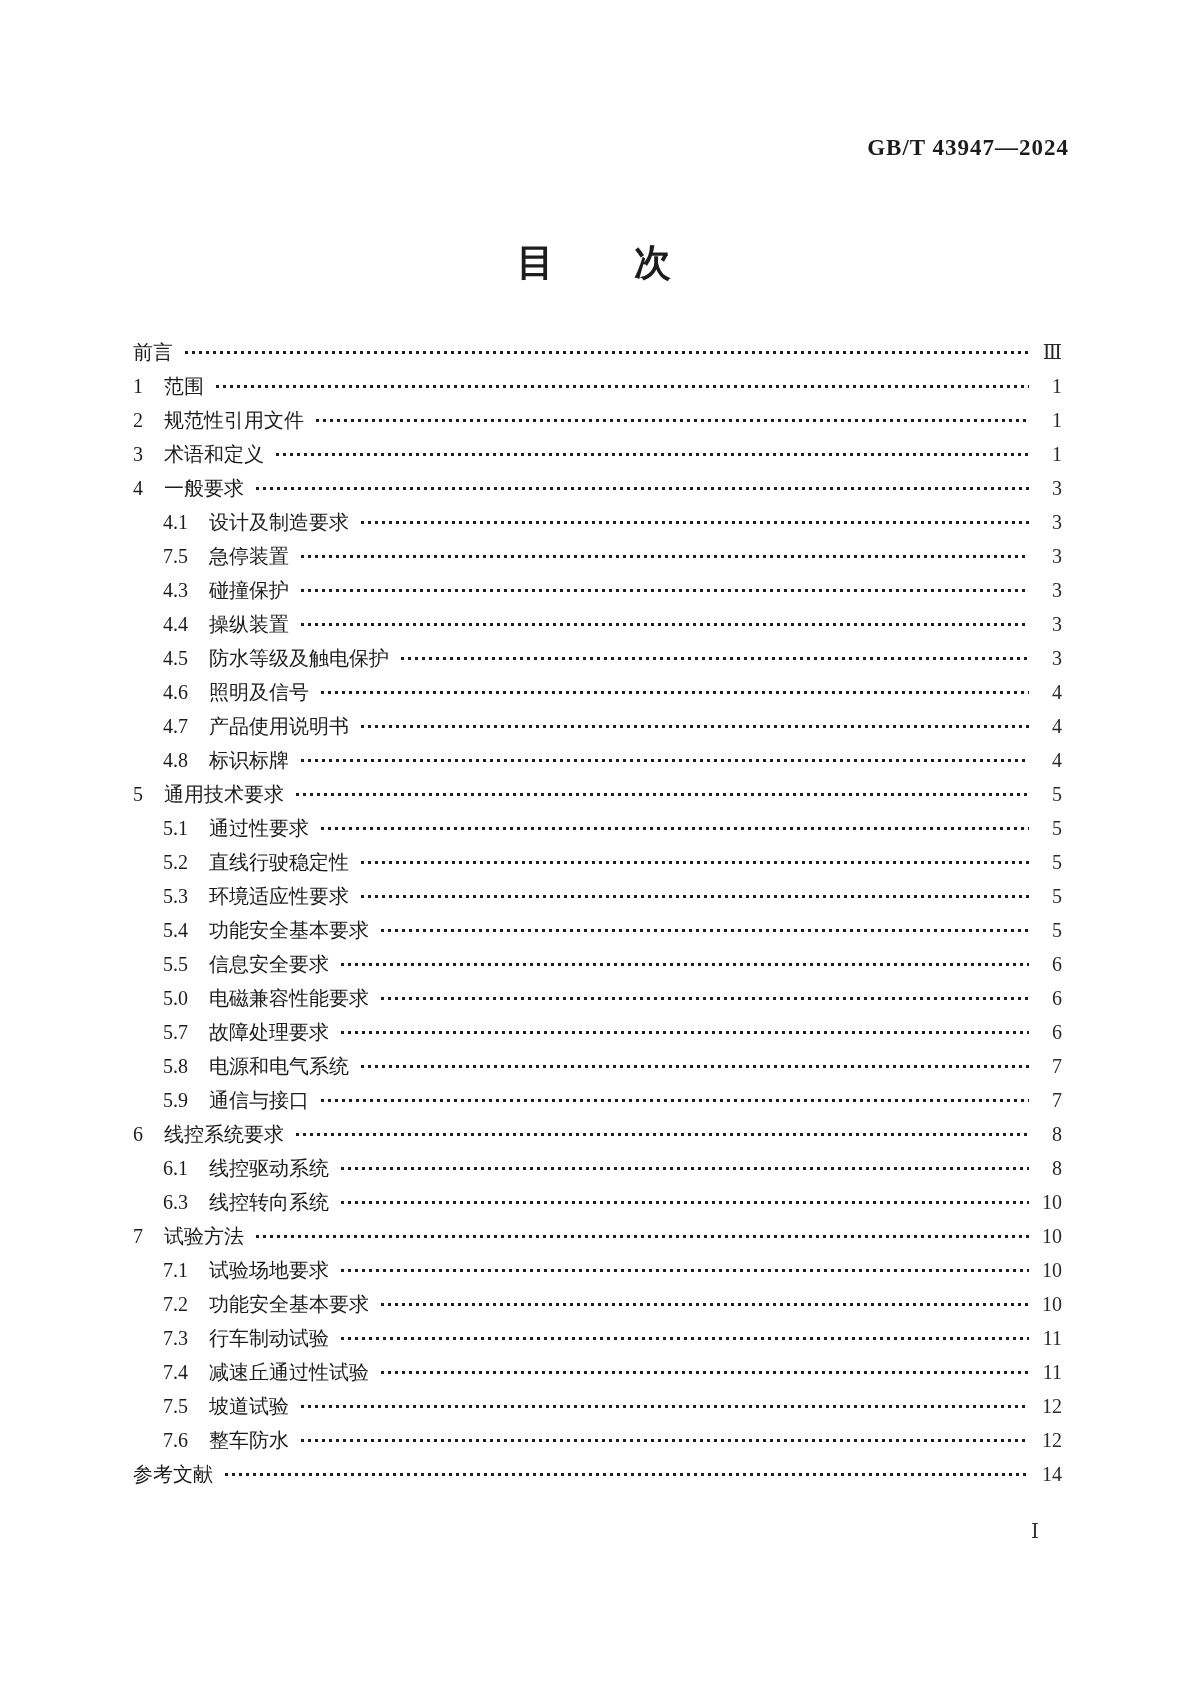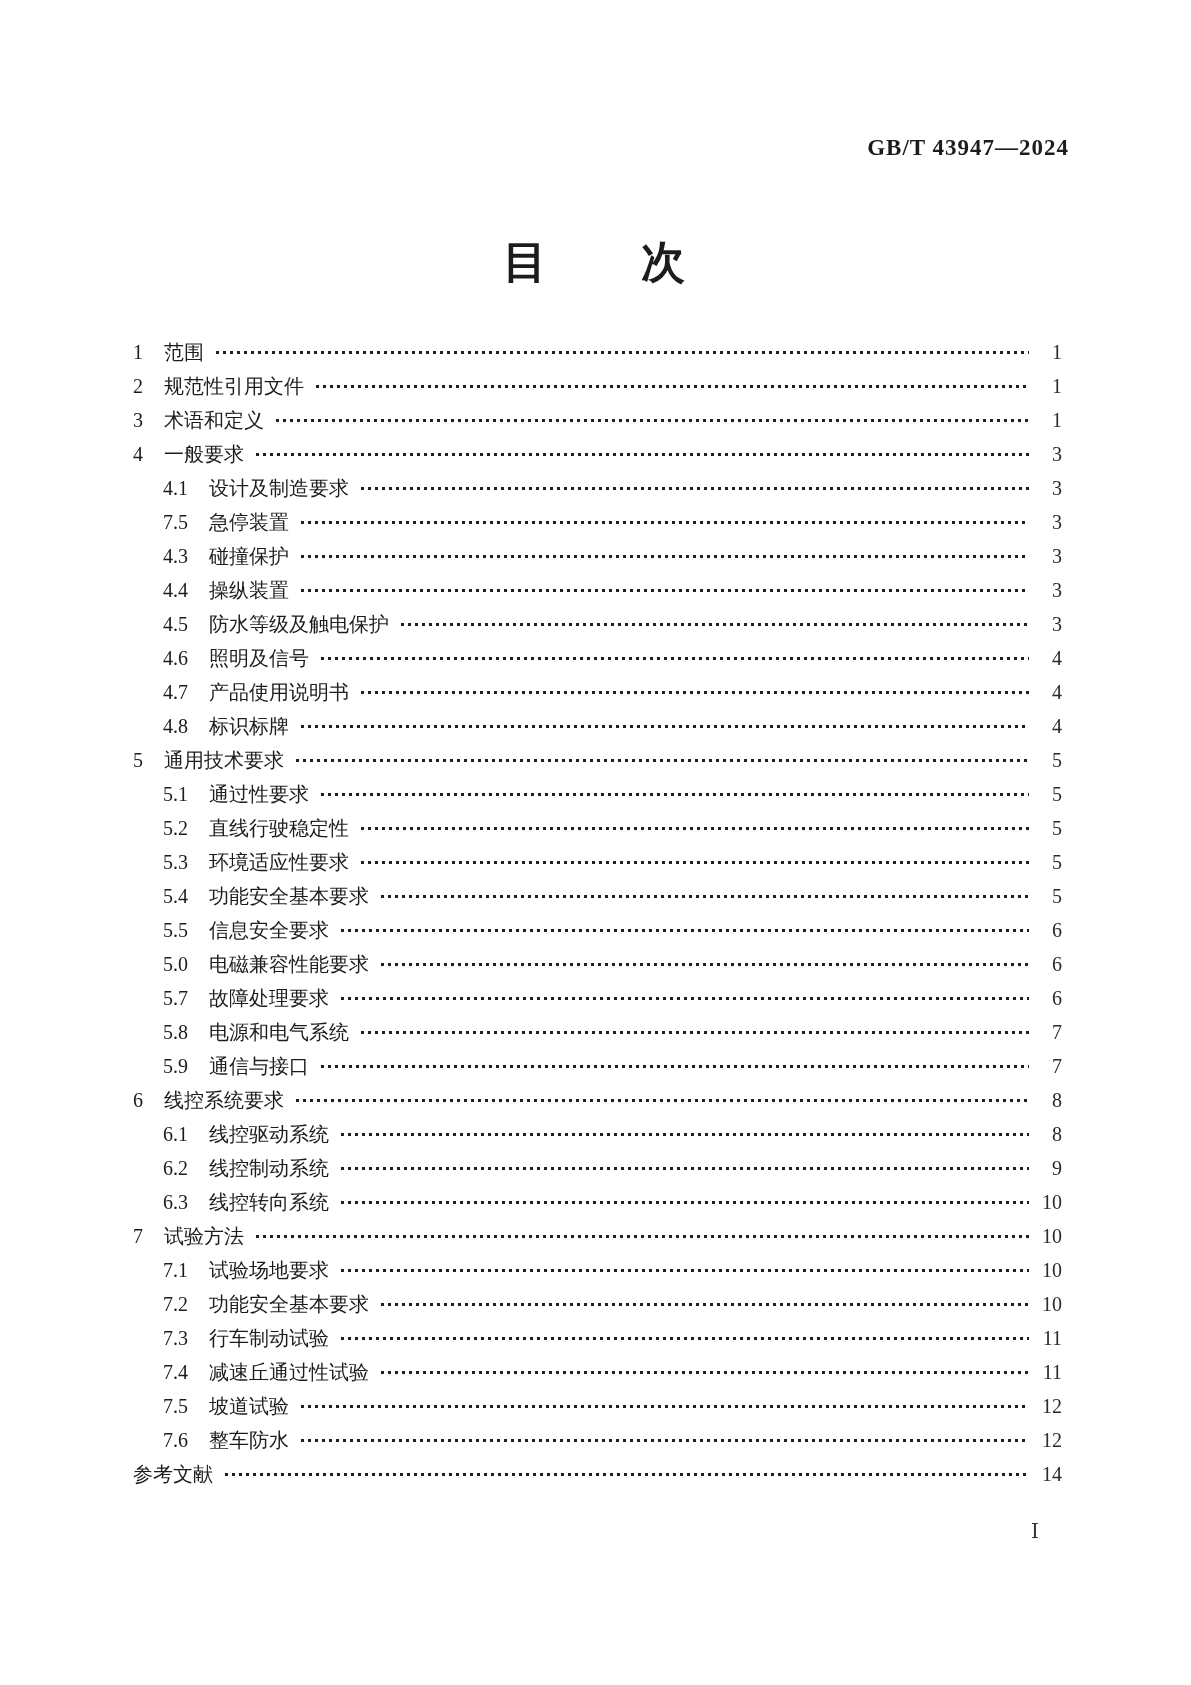--- a/index.html
+++ b/index.html
@@ -26,21 +26,21 @@
     padding-right: 122px;
     font-size: 23px;
     font-weight: bold;
     letter-spacing: 1px;
     line-height: 27px;
     margin-left: 8px;
   }
   .doc-title {
     margin: 82px 1px 0 0;
     text-align: center;
-    font-size: 44px;
+    font-size: 37px;
     font-weight: bold;
     line-height: 40px;
     letter-spacing: 2px;
   }
   .toc {
     margin-top: 52px;
     margin-left: 133px;
     width: 929px;
     font-size: 20px;
   }
@@ -79,20 +79,26 @@
 </head>
 <body>
 
 <div class="page">
   <div class="doc-header">GB/T 43947—2024</div>
 
   <h1 class="doc-title">目　　次</h1>
 
   <div class="toc">
       <div class="toc-row lvl0">
+
+    <span class="label">前言</span>
+    <span class="dots"></span>
+    <span class="pg">Ⅲ</span>
+  </div>
+      <div class="toc-row lvl0">
     <span class="num">1</span>
     <span class="label">范围</span>
     <span class="dots"></span>
     <span class="pg">1</span>
   </div>
       <div class="toc-row lvl0">
     <span class="num">2</span>
     <span class="label">规范性引用文件</span>
     <span class="dots"></span>
     <span class="pg">1</span>
@@ -223,26 +229,20 @@
     <span class="dots"></span>
     <span class="pg">8</span>
   </div>
       <div class="toc-row lvl1">
     <span class="num">6.1</span>
     <span class="label">线控驱动系统</span>
     <span class="dots"></span>
     <span class="pg">8</span>
   </div>
       <div class="toc-row lvl1">
-    <span class="num">6.2</span>
-    <span class="label">线控制动系统</span>
-    <span class="dots"></span>
-    <span class="pg">9</span>
-  </div>
-      <div class="toc-row lvl1">
     <span class="num">6.3</span>
     <span class="label">线控转向系统</span>
     <span class="dots"></span>
     <span class="pg">10</span>
   </div>
       <div class="toc-row lvl0">
     <span class="num">7</span>
     <span class="label">试验方法</span>
     <span class="dots"></span>
     <span class="pg">10</span>

